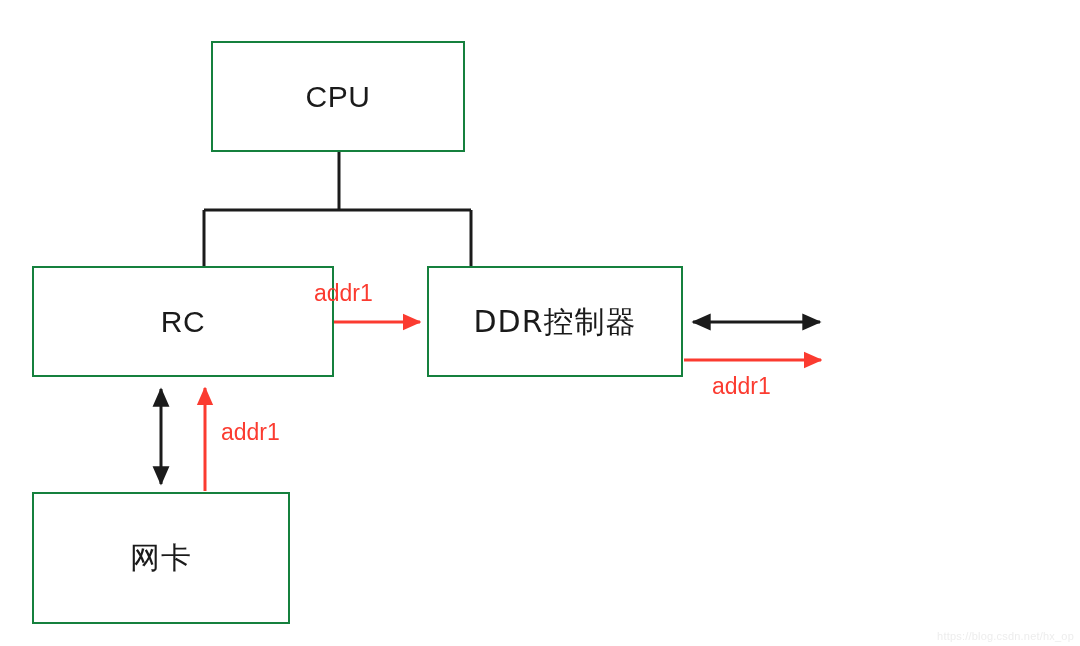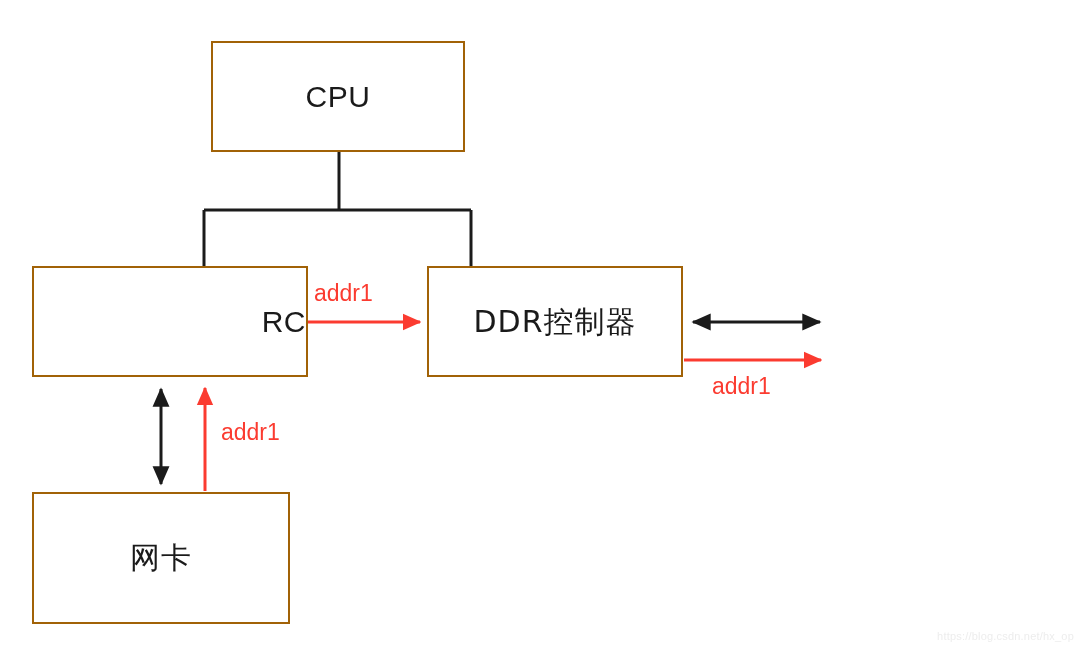--- a/index.html
+++ b/index.html
@@ -21,21 +21,21 @@
   #diagram-svg {
     position: absolute;
     left: 0;
     top: 0;
     width: 1080px;
     height: 646px;
   }
   .node-box {
     position: absolute;
     box-sizing: border-box;
-    border: 2px solid #a16207;
+    border: 2px solid #15803d;
     background: #ffffff;
     display: flex;
     align-items: center;
     justify-content: center;
   }
   .node-label {
     font-size: 30px;
     color: #1a1a1a;
     font-weight: 400;
     letter-spacing: 0.5px;
@@ -98,21 +98,21 @@
 
     <path d="M 161 484 L 161 389" stroke="#1b1b1b" stroke-width="3" fill="none" marker-end="url(#arrow-black-end)" marker-start="url(#arrow-black-start)"></path>
 
     <path d="M 205 491 L 205 388" stroke="#fb3b30" stroke-width="3" fill="none" marker-end="url(#arrow-red-end)"></path>
   </svg>
 
   <div class="node-box" style="left:211px; top:41px; width:254px; height:111px;">
     <span class="node-label">CPU</span>
   </div>
 
-  <div class="node-box" style="left:32px; top:266px; width:276px; height:111px;justify-content:flex-end;">
+  <div class="node-box" style="left:32px; top:266px; width:302px; height:111px;">
     <span class="node-label">RC</span>
   </div>
 
   <div class="node-box" style="left:427px; top:266px; width:256px; height:111px;">
     <span class="node-label cjk">DDR控制器</span>
   </div>
 
 
   <div class="node-box" style="left:32px; top:492px; width:258px; height:132px;">
     <span class="node-label cjk">网卡</span>

